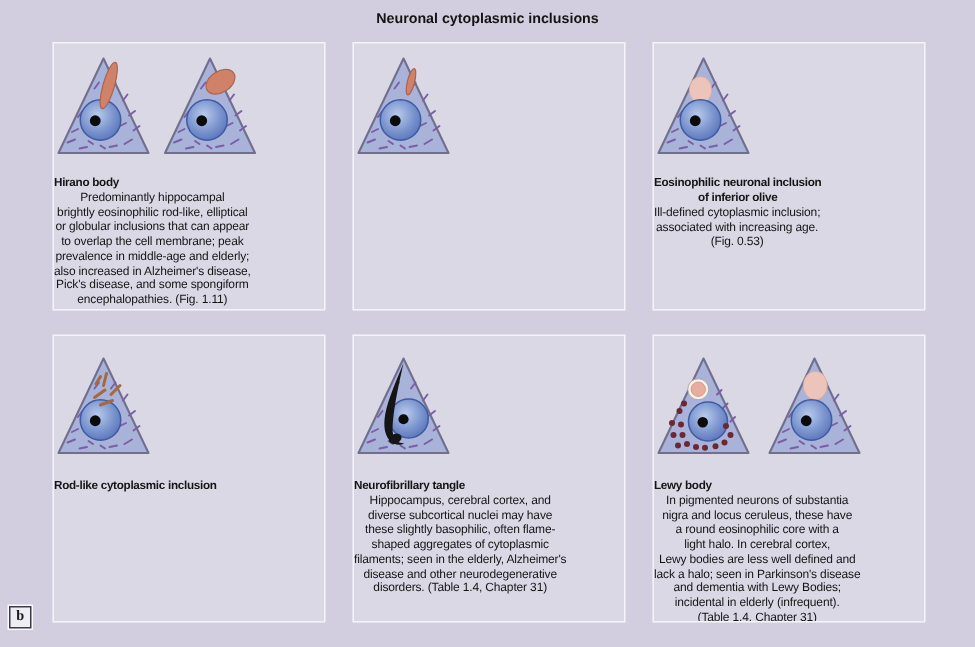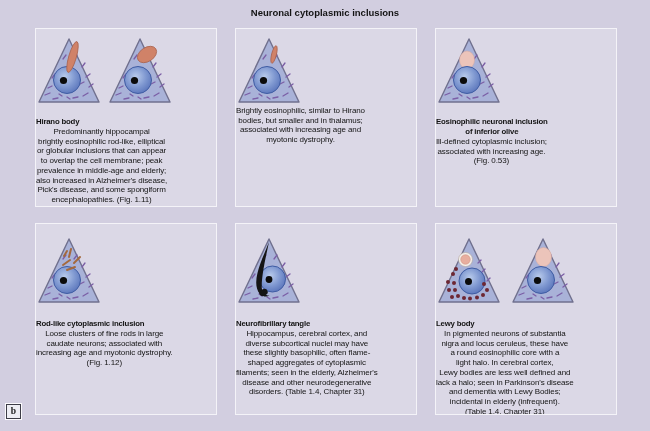--- a/index.html
+++ b/index.html
@@ -115,24 +115,20 @@
   <div class="panel r1">
     <div class="art">
       <svg width="66" height="70" viewBox="0 0 66 70">
         <use href="#triPath" class="tri"></use>
           <use href="#nisslG" class="nissl"></use>
         <circle class="nucleus" cx="31" cy="44" r="13.5"></circle>
         <circle class="nucleolus" cx="27.5" cy="44.5" r="3.6"></circle>
         <ellipse class="eos" cx="38" cy="18.5" rx="2.4" ry="9" transform="rotate(14 38 18.5)"></ellipse>
       </svg>
     </div>
-    <div class="pdesc">Brightly eosinophilic, similar to Hirano
-bodies, but smaller and in thalamus;
-associated with increasing age and
-myotonic dystrophy.</div>
   </div>
 
   <div class="panel r1">
     <div class="art">
       <svg width="66" height="70" viewBox="0 0 66 70">
         <use href="#triPath" class="tri"></use>
           <use href="#nisslG" class="nissl"></use>
         <ellipse class="pale" cx="31" cy="24" rx="7.5" ry="9"></ellipse>
         <circle class="nucleus" cx="31" cy="44" r="13.5"></circle>
         <circle class="nucleolus" cx="27.5" cy="44.5" r="3.6"></circle>
@@ -155,24 +151,20 @@
         <g class="rods">
           <line x1="27" y1="29" x2="34" y2="24"></line>
           <line x1="31" y1="34" x2="39" y2="31"></line>
           <line x1="33" y1="21" x2="35" y2="13"></line>
           <line x1="38" y1="27" x2="44" y2="21"></line>
           <line x1="28" y1="20" x2="31" y2="15"></line>
         </g>
       </svg>
     </div>
     <div class="ptitle">Rod-like cytoplasmic inclusion</div>
-    <div class="pdesc">Loose clusters of fine rods in large
-caudate neurons; associated with
-increasing age and myotonic dystrophy.
-(Fig. 1.12)</div>
   </div>
 
   <div class="panel r2">
     <div class="art">
       <svg width="66" height="70" viewBox="0 0 66 70">
         <use href="#triPath" class="tri"></use>
           <use href="#nisslG" class="nissl"></use>
         <circle class="nucleus" cx="36.5" cy="43" r="13"></circle>
         <circle class="nucleolus" cx="33" cy="43.5" r="3.4"></circle>
         <path class="tangle" d="M33,6 C29,16 24,27 21.5,37 C19.5,45 19.5,53 24,58 C26.5,60.5 30.5,61.5 33.5,59.5 C29.8,59.8 26.3,57.5 25.8,52 C25.3,41 29.5,22 33,6 Z"></path>

